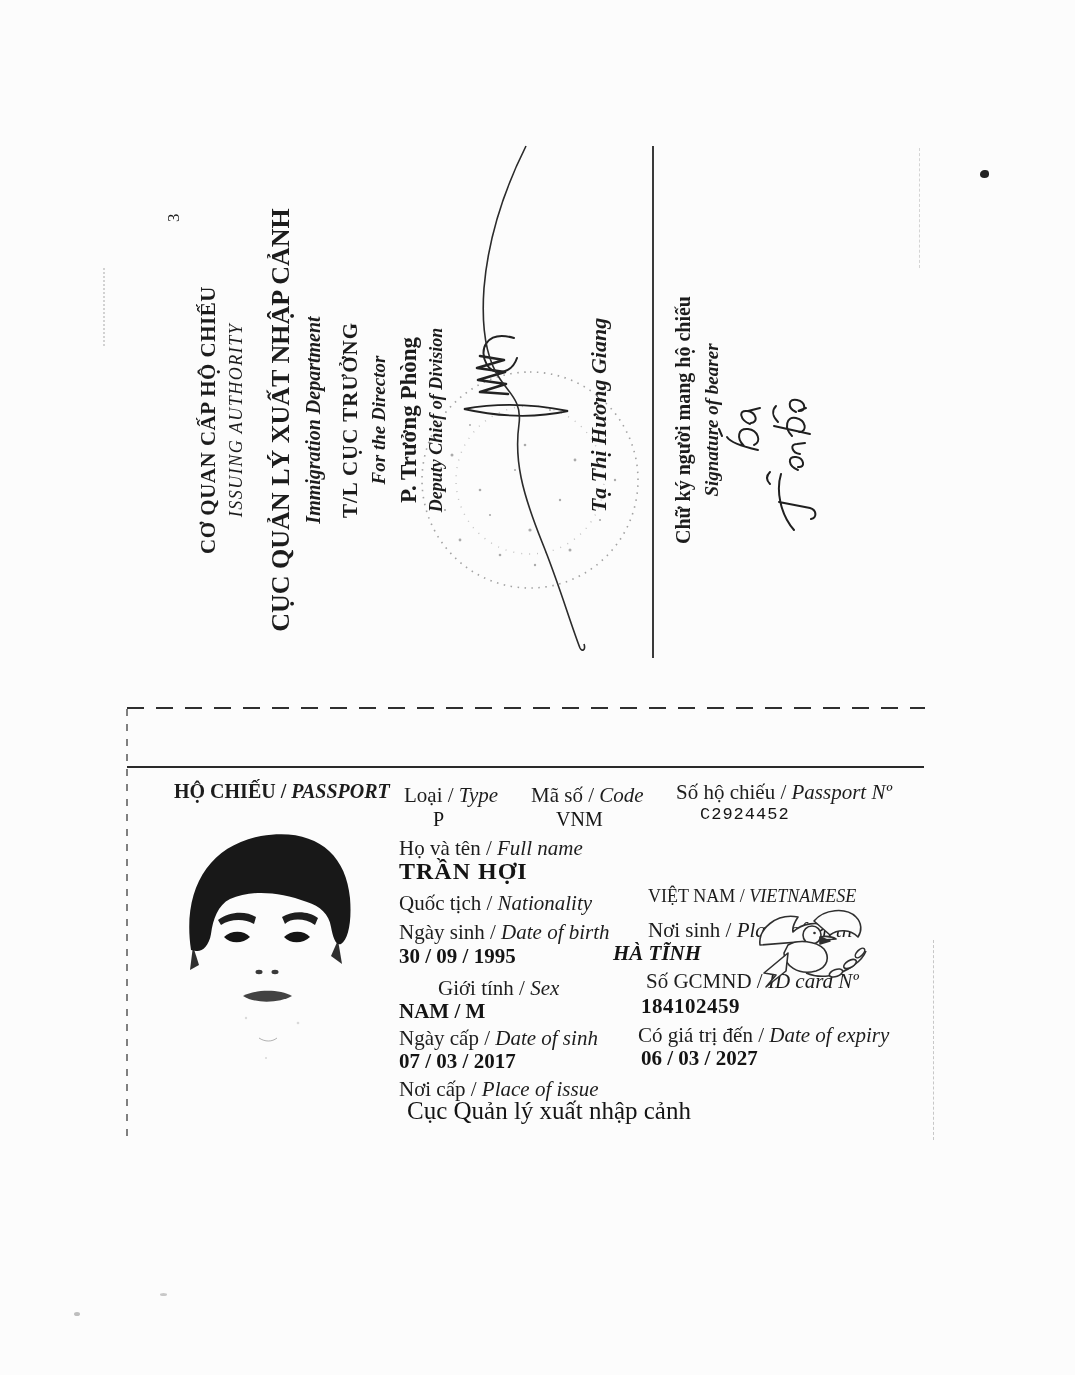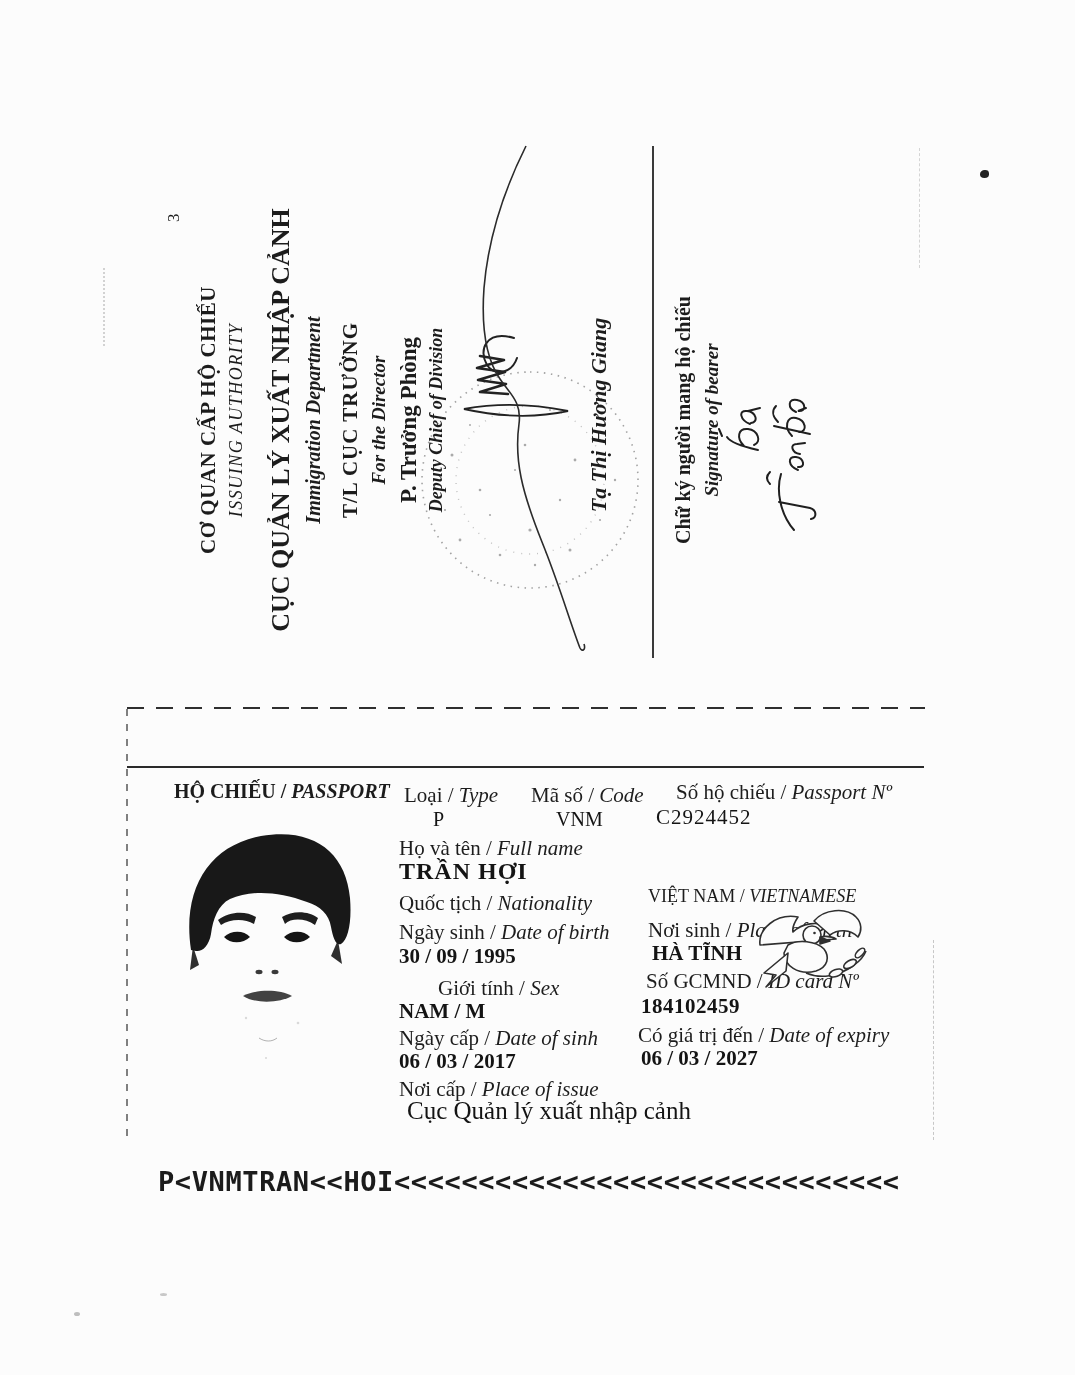--- a/index.html
+++ b/index.html
@@ -130,21 +130,21 @@
   </div>
   <div class="abs lbl" style="left:531px;top:783px;">
     <span>Mã số / </span><span class="en">Code</span>
   </div>
   <div class="abs lbl" style="left:676px;top:780px;">
     <span>Số hộ chiếu / </span><span class="en">Passport Nº</span>
   </div>
 
   <div class="abs val-reg" style="left:433px;top:808px;">P</div>
   <div class="abs val-reg" style="left:556px;top:808px;">VNM</div>
-  <div class="abs val-reg" style="left:656px;top:805px;font-size:21px;letter-spacing:1px;">C2924452</div>
+  <div class="abs val-reg" style="left:700px;top:805px;font-size:17px;letter-spacing:1px;font-family:Liberation Mono, monospace;">C2924452</div>
 
   <svg class="abs" style="left:158px;top:818px;" width="244" height="315" viewBox="0 0 244 315">
     <path fill="#181818" d="M33,132 C24,72 50,28 103,18 C155,9 188,34 192,80 C194,104 190,122 183,126
           C178,128 175,120 173,109 C171,96 162,88 149,84 C120,73 92,72 72,81 C60,87 55,101 53,116
           C51,128 44,134 38,133 Z"></path>
     <path fill="#181818" opacity=".9" d="M35,128 L32,152 L41,147 Z"></path>
     <path fill="#181818" opacity=".9" d="M180,122 L184,146 L173,138 Z"></path>
     <path fill="#1e1e1e" d="M60,102 C72,93 88,93 98,99 L96,106 C86,100 72,101 63,107 Z"></path>
     <path fill="#1e1e1e" d="M124,99 C135,92 151,93 160,100 L157,107 C147,100 133,100 127,106 Z"></path>
     <path fill="#141414" d="M66,119 C73,112 86,112 92,119 C85,126 72,126 66,119 Z"></path>
@@ -174,34 +174,34 @@
   <div class="abs val" style="left:399px;top:944px;">30 / 09 / 1995</div>
 
   <div class="abs lbl" style="left:399px;top:976px;margin-left:39px;">
     <span>Giới tính / </span><span class="en">Sex</span>
   </div>
   <div class="abs val" style="left:399px;top:999px;">NAM / M</div>
 
   <div class="abs lbl" style="left:399px;top:1026px;">
     <span>Ngày cấp / </span><span class="en">Date of sinh</span>
   </div>
-  <div class="abs val" style="left:399px;top:1049px;">06 / 03 / 2017</div>
+  <div class="abs val" style="left:399px;top:1049px;">07 / 03 / 2017</div>
 
   <div class="abs lbl" style="left:399px;top:1077px;">
     <span>Nơi cấp / </span><span class="en">Place of issue</span>
   </div>
   <div class="abs val-reg" style="left:407px;top:1097px;font-size:25px;">Cục Quản lý xuất nhập cảnh</div>
 
   <div class="abs nw" style="left:648px;top:886px;font-size:18px;">
     <span>VIỆT NAM / </span><span class="i">VIETNAMESE</span>
   </div>
   <div class="abs lbl" style="left:648px;top:918px;">
     <span>Nơi sinh / </span><span class="en">Place of birth</span>
   </div>
-  <div class="abs val" style="left:652px;top:941px;">HÀ TĨNH</div>
+  <div class="abs val" style="left:613px;top:941px;font-style:italic;">HÀ TĨNH</div>
 
   <div class="abs lbl" style="left:646px;top:969px;">
     <span>Số GCMND / </span><span class="en">ID card Nº</span>
   </div>
   <div class="abs val" style="left:641px;top:994px;letter-spacing:.5px;">184102459</div>
 
   <div class="abs lbl" style="left:638px;top:1023px;">
     <span>Có giá trị đến / </span><span class="en">Date of expiry</span>
   </div>
   <div class="abs val" style="left:641px;top:1046px;">06 / 03 / 2027</div>
@@ -215,15 +215,14 @@
       <path d="M38,44 C48,38 66,40 74,48 C80,56 78,66 66,70 C48,75 34,64 34,52 Z"></path>
       <path d="M38,52 L14,72 L26,74 L16,86 L36,70 Z"></path>
       <path d="M56,72 C70,78 88,76 104,64 C110,60 114,55 116,50" fill="none"></path>
       <ellipse cx="86" cy="72" rx="7" ry="3.5" transform="rotate(-20 86 72)"></ellipse>
       <ellipse cx="100" cy="63" rx="7" ry="3.5" transform="rotate(-30 100 63)"></ellipse>
       <ellipse cx="110" cy="52" rx="6" ry="3" transform="rotate(-45 110 52)"></ellipse>
     </g>
     <circle cx="64.5" cy="32" r="1.3" fill="#2f2f2f"></circle>
   </svg>
 
-  <div class="abs mrz" style="left:158px;top:1166px;letter-spacing:.6px;">P&lt;VNMTRAN&lt;&lt;HOI&lt;&lt;&lt;&lt;&lt;&lt;&lt;&lt;&lt;&lt;&lt;&lt;&lt;&lt;&lt;&lt;&lt;&lt;&lt;&lt;&lt;&lt;&lt;&lt;&lt;&lt;&lt;&lt;&lt;&lt;</div>
 
 </div>
 
 </body></html>

